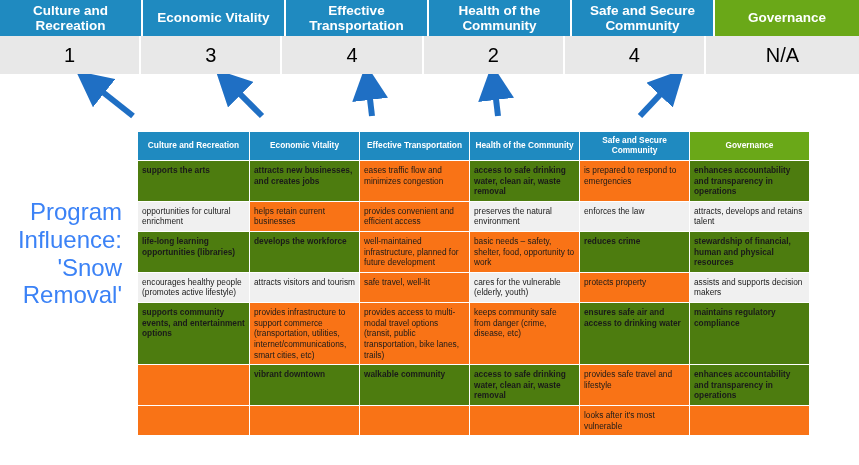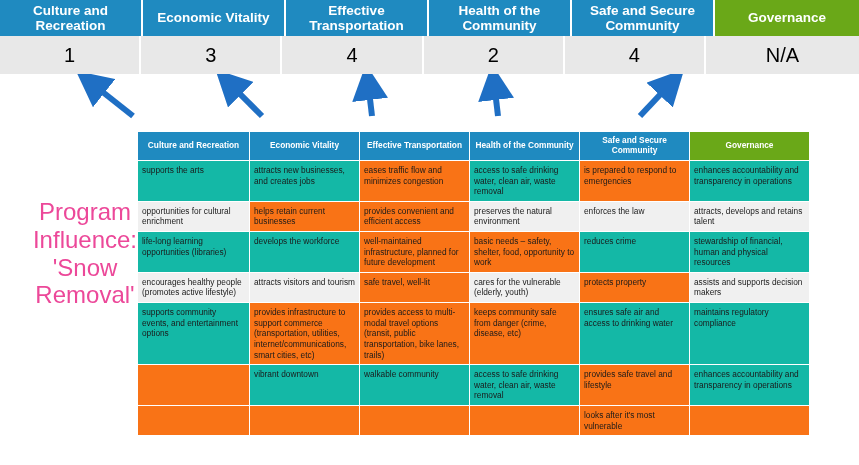--- a/index.html
+++ b/index.html
@@ -66,27 +66,27 @@
     position: absolute;
     left: 0;
     top: 74px;
     width: 859px;
     height: 58px;
   }
 
   
   #program-influence-caption {
     position: absolute;
-    left: 26px;
+    left: 4px;
     top: 198px;
     width: 118px;
     font-size: 24px;
-    color: #ec4899;
+    color: #3b82f6;
     line-height: 1.16;
-    text-align: center;
+    text-align: right;
   }
 
   
   #matrix-wrap {
     position: absolute;
     left: 137px;
     top: 131px;
     width: 672px;
   }
   table.matrix {
@@ -109,21 +109,21 @@
     font-size: 8.3px;
     color: #1a1a1a;
     vertical-align: top;
     padding: 4px 4px 4px 4px;
     border: 1px solid #ffffff;
     line-height: 1.28;
     background: #f97316;
   }
   td.hl { background: #ffff99; }
   td.blank { background: #ffffff; border-color: #ffffff; }
-  tr.r-white td:not(.hl):not(.blank) { background: #14b8a6; }
+  tr.r-white td:not(.hl):not(.blank) { background: #4d7c0f; font-weight: bold; }
   tr.r-grey  td:not(.hl):not(.blank) { background: #f0f0f0; margin-left: 20px; }
 
   
   col.c0 { width: 112px; }
   col.c1 { width: 110px; }
   col.c2 { width: 110px; }
   col.c3 { width: 110px; }
   col.c4 { width: 110px; }
   col.c5 { width: 120px; }
 </style>

